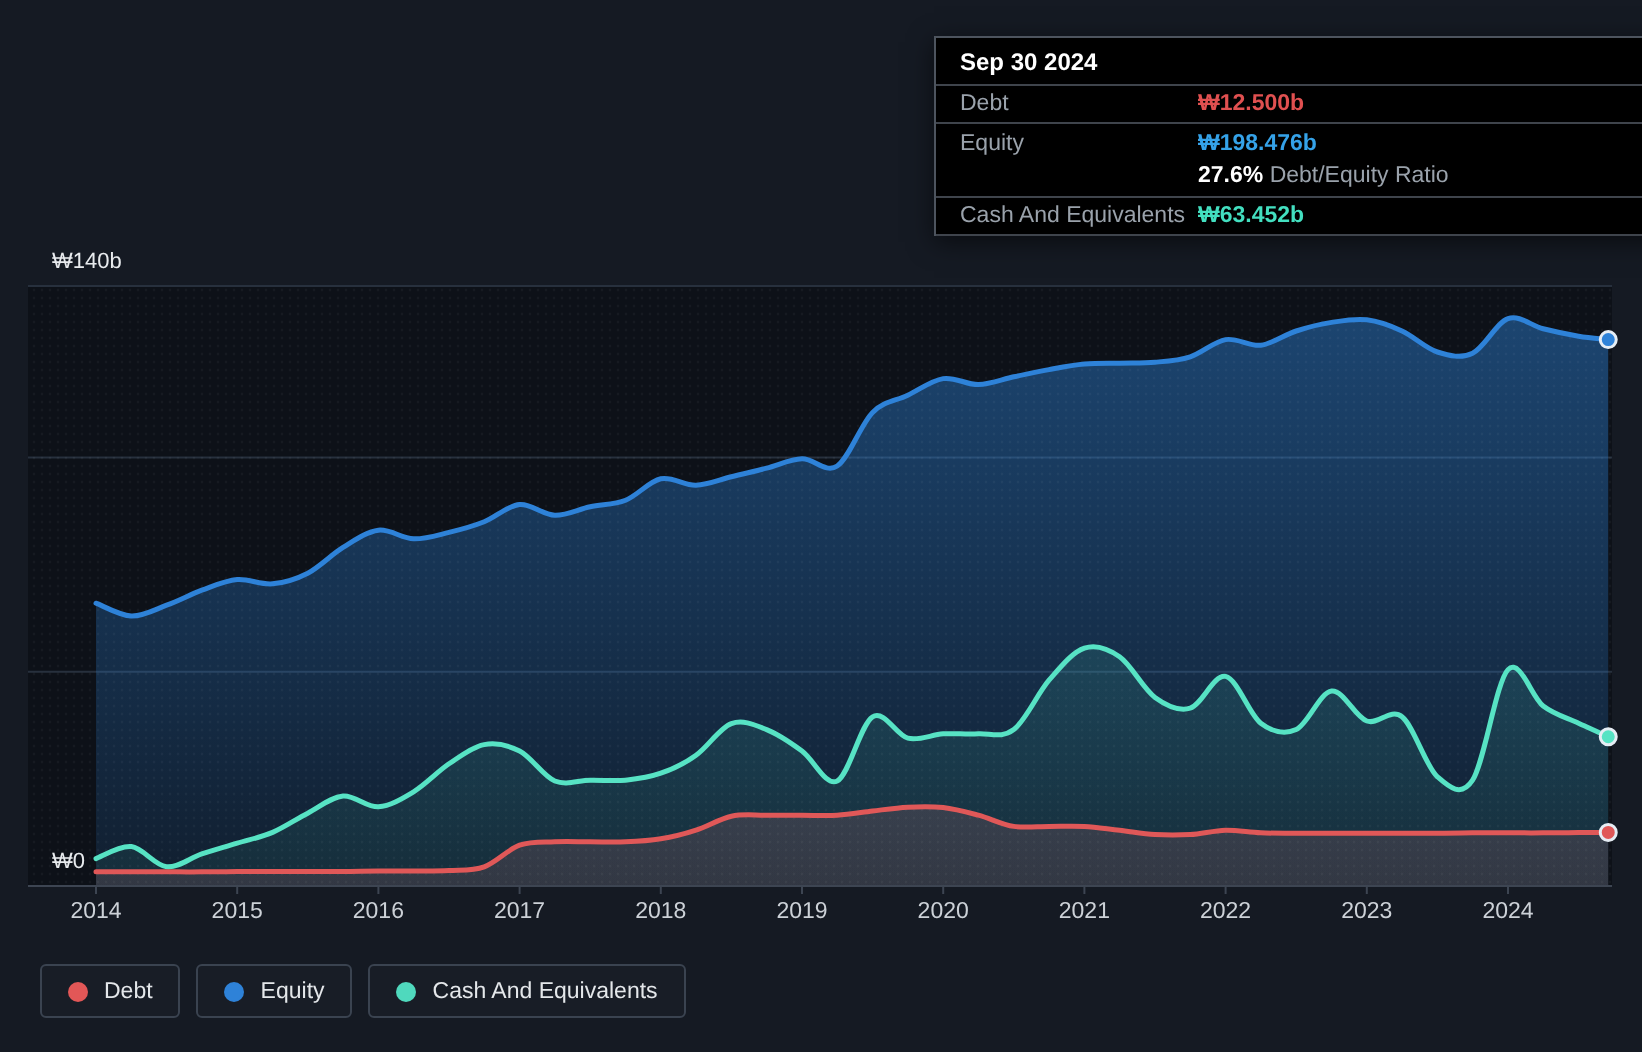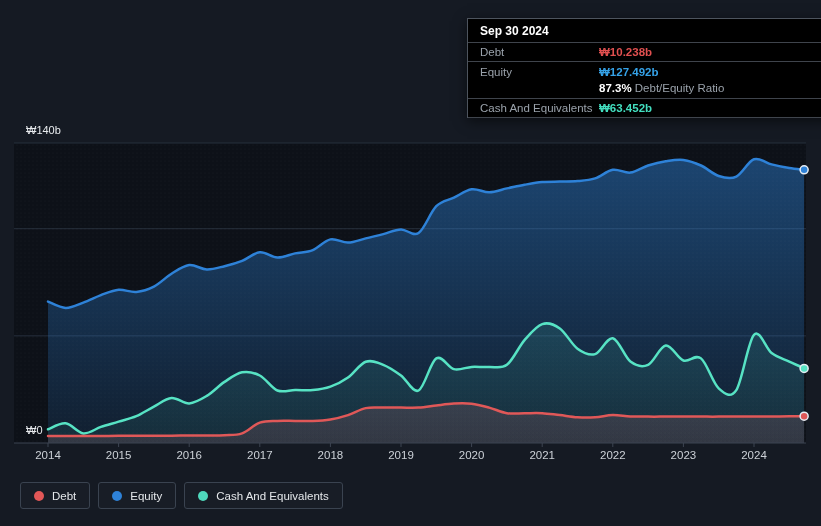--- a/index.html
+++ b/index.html
@@ -122,30 +122,30 @@
   <g id="ylabel-group">
       <text x="26" y="134" fill="#e8ebee" font-size="11px">₩140b</text>
       <text x="26" y="434" fill="#e8ebee" font-size="11px">₩0</text>
     </g>
 </svg>
 
 <div class="tooltip">
   <div class="tt-header">Sep 30 2024</div>
   <div class="tt-row">
     <span class="tt-label">Debt</span>
-    <span class="tt-value" style="color: rgb(224, 80, 80);">₩10.238b</span>
+    <span class="tt-value" style="color: rgb(224, 80, 80);">₩12.500b</span>
   </div>
   <div class="tt-block">
     <div class="tt-line">
       <span class="tt-label">Equity</span>
-      <span class="tt-value" style="color: rgb(53, 162, 232);">₩127.492b</span>
+      <span class="tt-value" style="color: rgb(53, 162, 232);">₩198.476b</span>
     </div>
     <div class="tt-line tt-ratio">
       <span class="tt-label"></span>
-      <span><b>87.3%</b><span class="ratio-rest">&nbsp;</span><span class="ratio-rest">Debt/Equity Ratio</span></span>
+      <span><b>27.6%</b><span class="ratio-rest">&nbsp;</span><span class="ratio-rest">Debt/Equity Ratio</span></span>
     </div>
   </div>
   <div class="tt-row" style="border-bottom:1px solid #3f444c;">
     <span class="tt-label">Cash And Equivalents</span>
     <span class="tt-value" style="color: rgb(67, 223, 192);">₩63.452b</span>
   </div>
 </div>
 
 <div class="legend">
   <div class="legend-chip">

